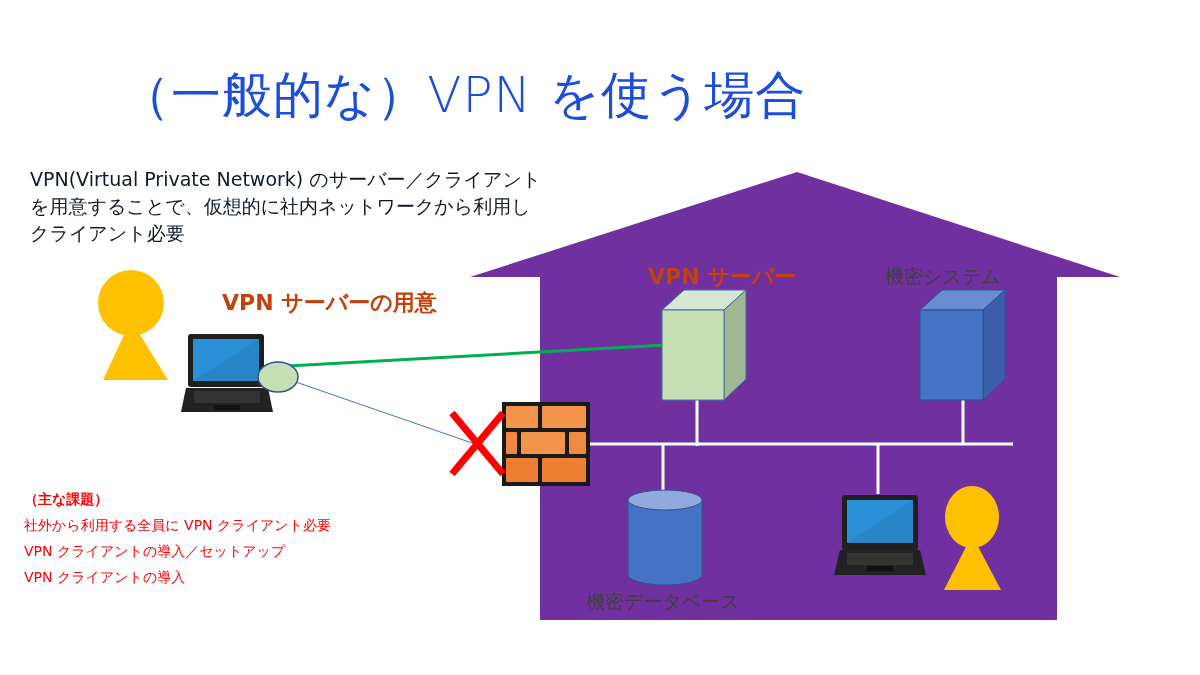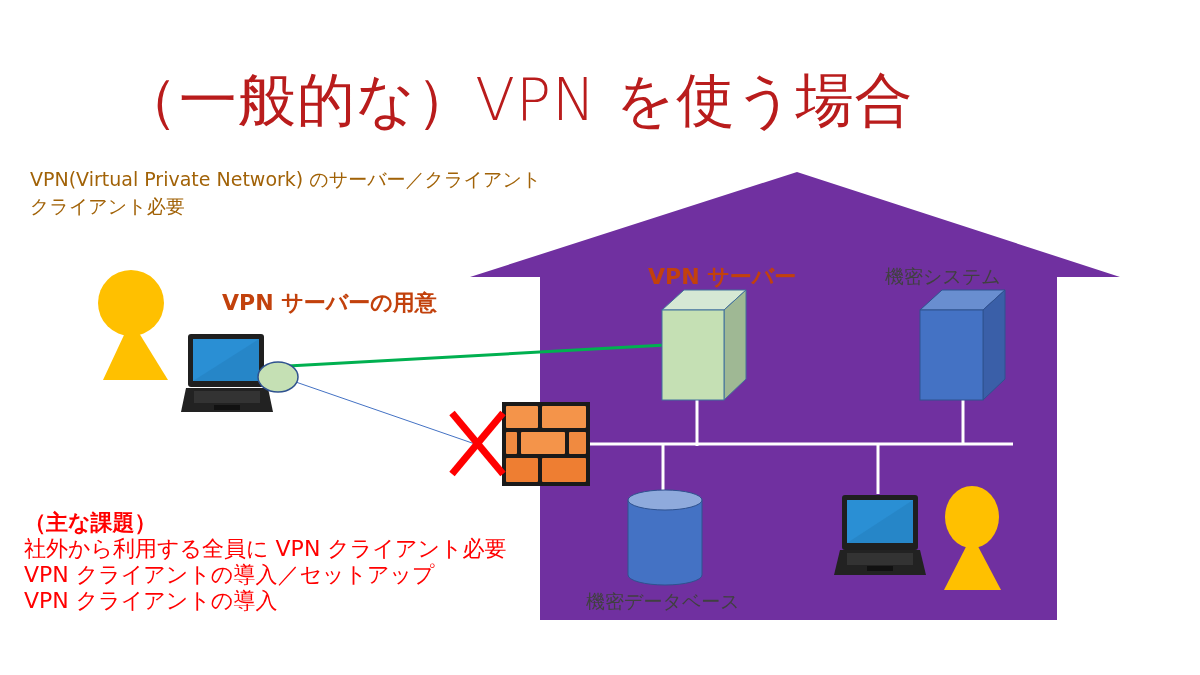--- a/index.html
+++ b/index.html
@@ -1,24 +1,24 @@
 <!DOCTYPE html>
 <html><head>
 <meta charset="utf-8">
 <style>
   html, body { margin: 0; padding: 0; background: #ffffff; }
   body { width: 1200px; height: 675px; position: relative; overflow: hidden;
          font-family: "DejaVu Sans", "Liberation Sans", sans-serif; }
   .abs { position: absolute; }
-  .title { left: 120px; top: 62px; font-size: 58px; color: #b91c1c; font-weight: 300; letter-spacing: 1px; white-space: nowrap; }
-  .desc { left: 30px; top: 166px; font-size: 19px; color: #a16207; line-height: 27px; }
+  .title { left: 120px; top: 62px; font-size: 50px; color: #1d4ed8; font-weight: 300; letter-spacing: 1px; white-space: nowrap; }
+  .desc { left: 30px; top: 166px; font-size: 19px; color: #0f172a; line-height: 27px; }
   .desc div { white-space: nowrap; }
   .label-green-bold { font-weight: bold; color: #c2410c; font-size: 22px; white-space: nowrap; }
   .label-yellow { color: #404040; font-size: 19px; white-space: nowrap; }
-  .issues { left: 24px; top: 486px; color: #ff0000; font-size: 22px; line-height: 26px; margin-top: 24px; }
+  .issues { left: 24px; top: 486px; color: #ff0000; font-size: 14px; line-height: 26px; }
   .issues .head { font-weight: bold; }
   .issues div { white-space: nowrap; }
   svg { position: absolute; left: 0; top: 0; }
 </style>
 </head>
 <body>
 
 <svg width="1200" height="675" viewBox="0 0 1200 675">
 
   <polygon points="470,277 797,172 1120,277 1057,277 1057,620 540,620 540,277" fill="#7030a0"></polygon>
@@ -96,20 +96,21 @@
   <g fill="#ffc000">
     <ellipse cx="972" cy="517" rx="27" ry="31"></ellipse>
     <polygon points="972,535 944,590 1001,590"></polygon>
   </g>
 </svg>
 
 <div class="abs title">（一般的な）VPN を使う場合</div>
 
 <div class="abs desc">
   <div>VPN(Virtual Private Network) のサーバー／クライアント</div>
+  <div>を用意することで、仮想的に社内ネットワークから利用し</div>
   <div>クライアント必要</div>
 </div>
 
 <div class="abs label-green-bold" style="left:222px; top:288px;">VPN サーバーの用意</div>
 <div class="abs label-green-bold" style="left:648px; top:262px;">VPN サーバー</div>
 <div class="abs label-yellow" style="left:885px; top:264px;">機密システム</div>
 <div class="abs label-yellow" style="left:586px; top:589px;">機密データベース</div>
 
 <div class="abs issues">
   <div class="head">（主な課題）</div>

